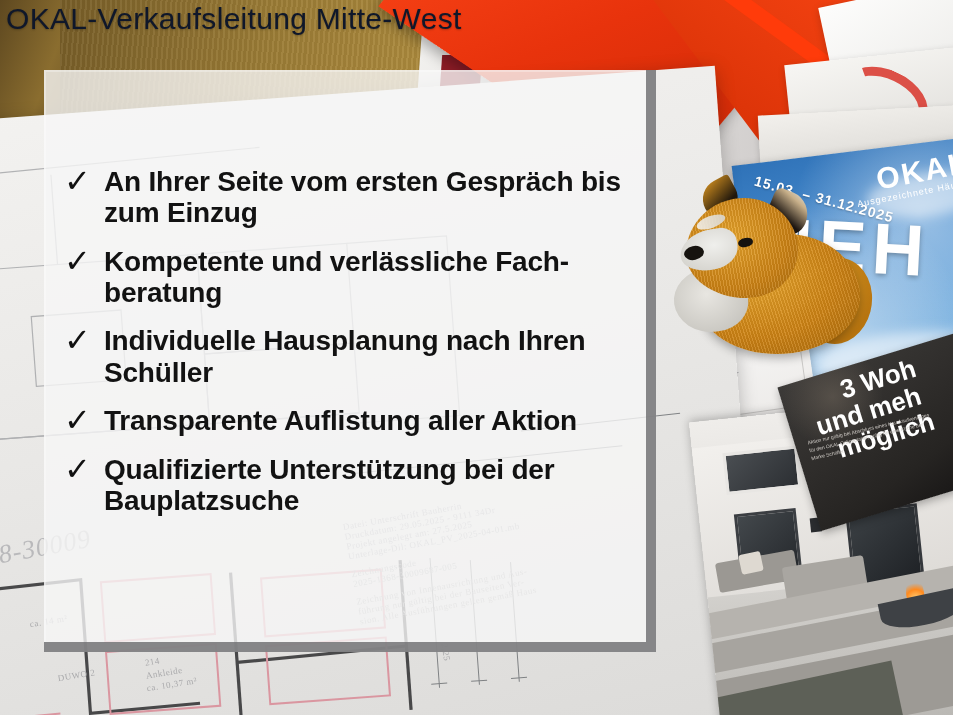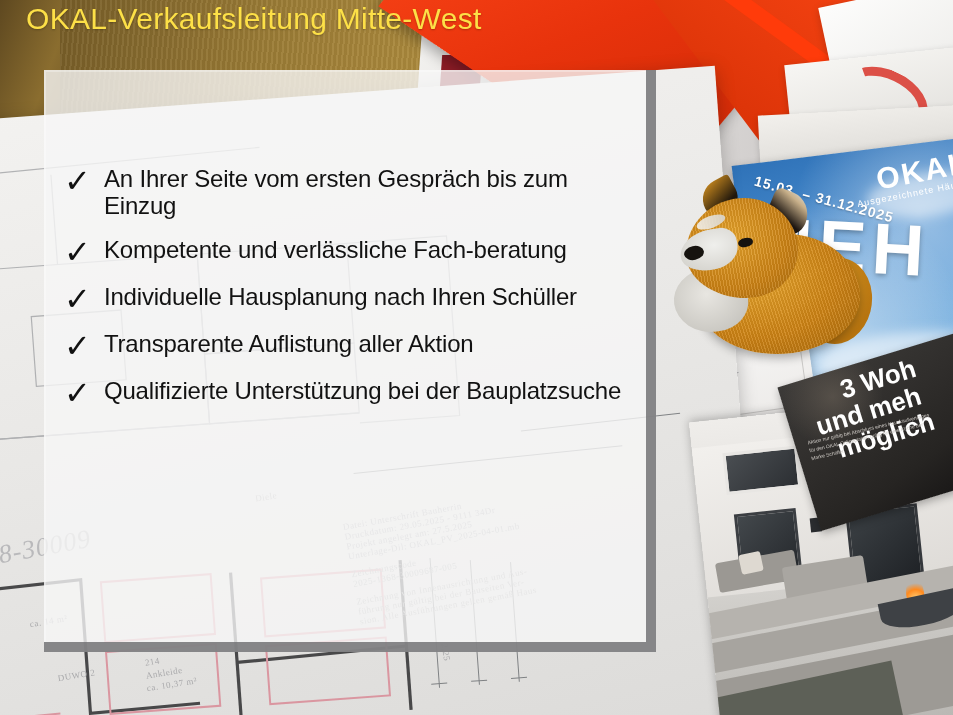--- a/index.html
+++ b/index.html
@@ -283,37 +283,36 @@
   }
 
   .bullets { position:absolute; left:14px; top:96px; width:586px; }
   .bullet { display:flex; align-items:flex-start; margin-bottom:17px; }
   .check {
     flex:0 0 46px; font-size:32px; line-height:.94; color:#111;
     font-weight:300; text-align:left; padding-left:6px;
     font-family:"DejaVu Sans", sans-serif;
   }
   .btext {
-    flex:1 1 auto; font-size:24px; font-weight:normal; color:#121212;
+    flex:1 1 auto; font-size:28px; font-weight:bold; color:#121212;
     line-height:1.12; letter-spacing:-.2px;
   }
 
   .closing {
     position:absolute; left:18px; bottom:20px; width:580px;
     font-size:25px; font-weight:bold; color:#121212; line-height:1.32;
     letter-spacing:-.2px;
   }
 
   
   .caption {
     position:absolute; left:0; top:0; font-size:30px;
-    color:#fde047; letter-spacing:.3px; padding:2px 6px;
+    color:#0f172a; letter-spacing:.3px; padding:2px 6px;
     font-family:"Liberation Sans", sans-serif; white-space:nowrap;
     text-shadow:0 1px 2px rgba(0,0,0,.25);
-    margin-left:20px;
   }
 </style>
 </head>
 <body>
 
 <div class="stage">
 
   <div class="photo">
 
     <div class="desk"></div>

